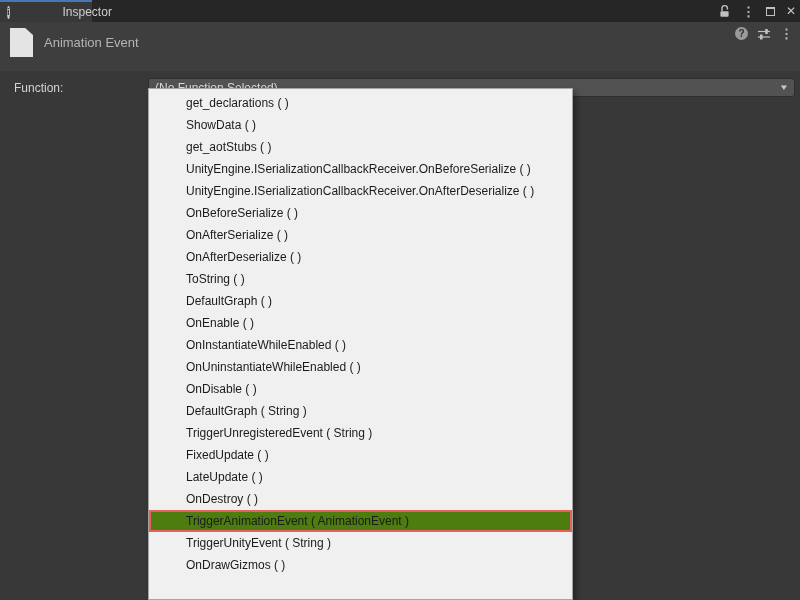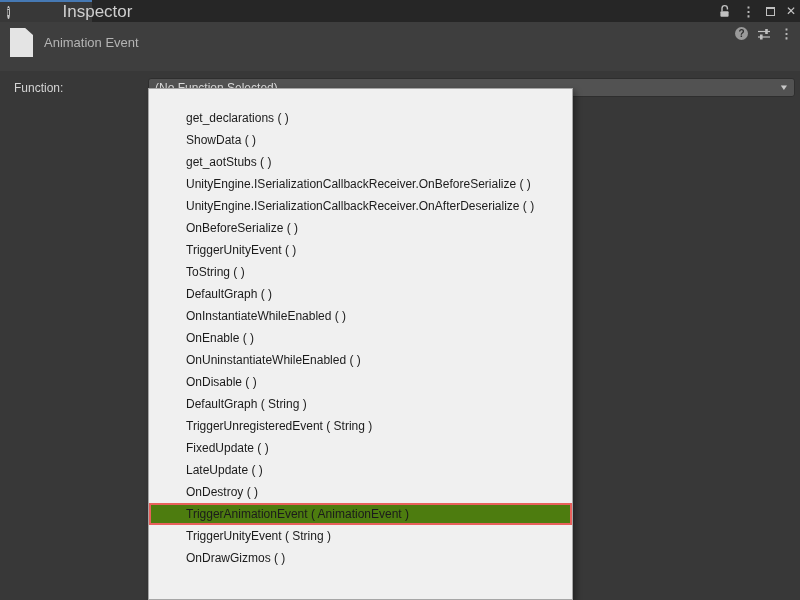--- a/index.html
+++ b/index.html
@@ -5,21 +5,21 @@
   * { margin:0; padding:0; box-sizing:border-box; }
   html,body { width:800px; height:600px; }
   body { font-family:"Liberation Sans", sans-serif; background:#383838; overflow:hidden; }
   .stage { position:relative; width:800px; height:600px; background:#383838; }
 
   
   .topbar { position:absolute; left:0; top:0; width:800px; height:22px; background:#262626; }
   .tab { position:absolute; left:0; top:0; width:92px; height:22px; background:#383838;
          border-top:2px solid #4679b4; display:flex; align-items:center; gap:6px;
          padding-left:7px; cursor:default; }
-  .tab-label { color:#cfcfcf; font-size:17px;margin-left:47px; }
+  .tab-label { color:#cfcfcf; font-size:12px;margin-left:47px; }
   .circle-ico { width:13px; height:13px; border-radius:50%; background:#c9c9c9; color:#262626;
                 display:flex; align-items:center; justify-content:center;
                 font-size:9px; font-weight:bold; line-height:1; }
   .win-controls { position:absolute; right:4px; top:0; height:22px; display:flex;
                   align-items:center; gap:11px; color:#bdbdbd; }
   .kebab { font-size:13px; font-weight:bold; color:#b8b8b8; line-height:1; }
   .maxbox { width:9px; height:9px; border:1px solid #c0c0c0; border-top-width:2px; display:inline-block; }
   .close-x { font-size:12px; color:#c6c6c6; line-height:1; }
 
   
@@ -38,21 +38,21 @@
   .func-label { position:absolute; left:14px; top:10px; font-size:12px; color:#d4d4d4; }
   .func-field { position:absolute; left:148px; top:7px; width:647px; height:19px;
                 background:#525252; border:1px solid #2e2e2e; border-radius:3px;
                 display:flex; align-items:center; justify-content:space-between;
                 padding:0 6px; cursor:default; }
   .func-field-text { font-size:12px; color:#dadada; white-space:nowrap; overflow:hidden; }
   .dd-arrow { font-size:8px; color:#c8c8c8; line-height:1; transform:scaleX(1.3); }
 
   
   .menu { position:absolute; left:148px; top:17px; width:425px; height:512px;
-          background:#f0f0f0; border:1px solid #a6a6a6; padding-top:18px; overflow:hidden;
+          background:#f0f0f0; border:1px solid #a6a6a6; padding-top:3px; overflow:hidden;
           box-shadow:3px 3px 6px rgba(0,0,0,0.35); }
   .menu-item { height:22px; line-height:22px; padding-left:37px; font-size:12px; color:#1b1b1b;
                white-space:nowrap; cursor:default; }
   .menu-item.selected { background:#4d7c0f; box-shadow:inset 0 0 0 2px #e8605c; }
 
   svg { display:block; }
 </style>
 </head>
 <body>
 
@@ -101,25 +101,26 @@
       <span class="dd-arrow">▼</span>
     </div>
 
     <div class="menu">
         <div class="menu-item">get_declarations ( )</div>
         <div class="menu-item">ShowData ( )</div>
         <div class="menu-item">get_aotStubs ( )</div>
         <div class="menu-item">UnityEngine.ISerializationCallbackReceiver.OnBeforeSerialize ( )</div>
         <div class="menu-item">UnityEngine.ISerializationCallbackReceiver.OnAfterDeserialize ( )</div>
         <div class="menu-item">OnBeforeSerialize ( )</div>
-        <div class="menu-item">TriggerUnityEvent ( )</div>
+        <div class="menu-item">OnAfterSerialize ( )</div>
+        <div class="menu-item">OnAfterDeserialize ( )</div>
         <div class="menu-item">ToString ( )</div>
         <div class="menu-item">DefaultGraph ( )</div>
+        <div class="menu-item">OnEnable ( )</div>
         <div class="menu-item">OnInstantiateWhileEnabled ( )</div>
-        <div class="menu-item">OnEnable ( )</div>
         <div class="menu-item">OnUninstantiateWhileEnabled ( )</div>
         <div class="menu-item">OnDisable ( )</div>
         <div class="menu-item">DefaultGraph ( String )</div>
         <div class="menu-item">TriggerUnregisteredEvent ( String )</div>
         <div class="menu-item">FixedUpdate ( )</div>
         <div class="menu-item">LateUpdate ( )</div>
         <div class="menu-item">OnDestroy ( )</div>
         <div class="menu-item selected">TriggerAnimationEvent ( AnimationEvent )</div>
         <div class="menu-item">TriggerUnityEvent ( String )</div>
         <div class="menu-item">OnDrawGizmos ( )</div>

